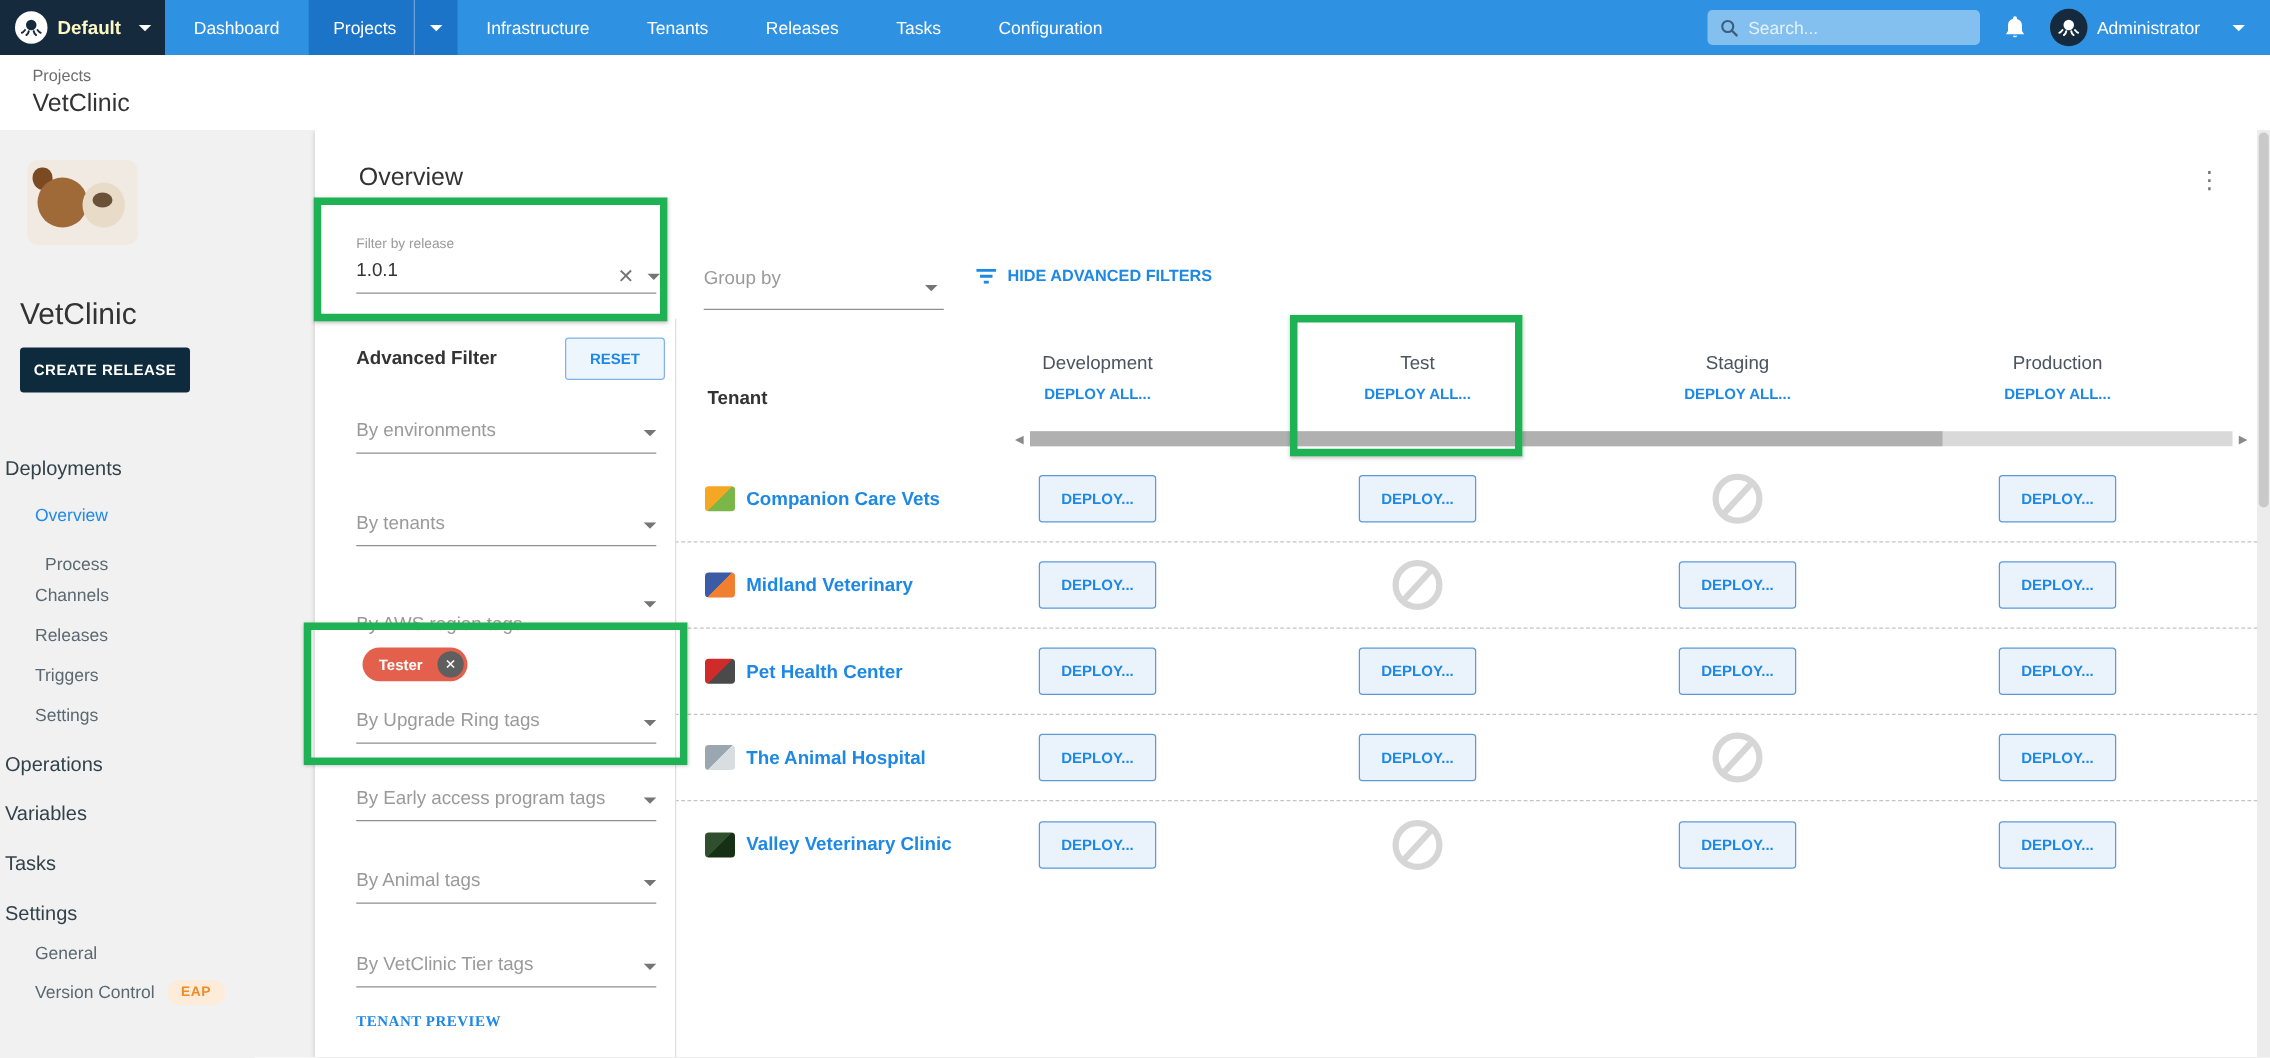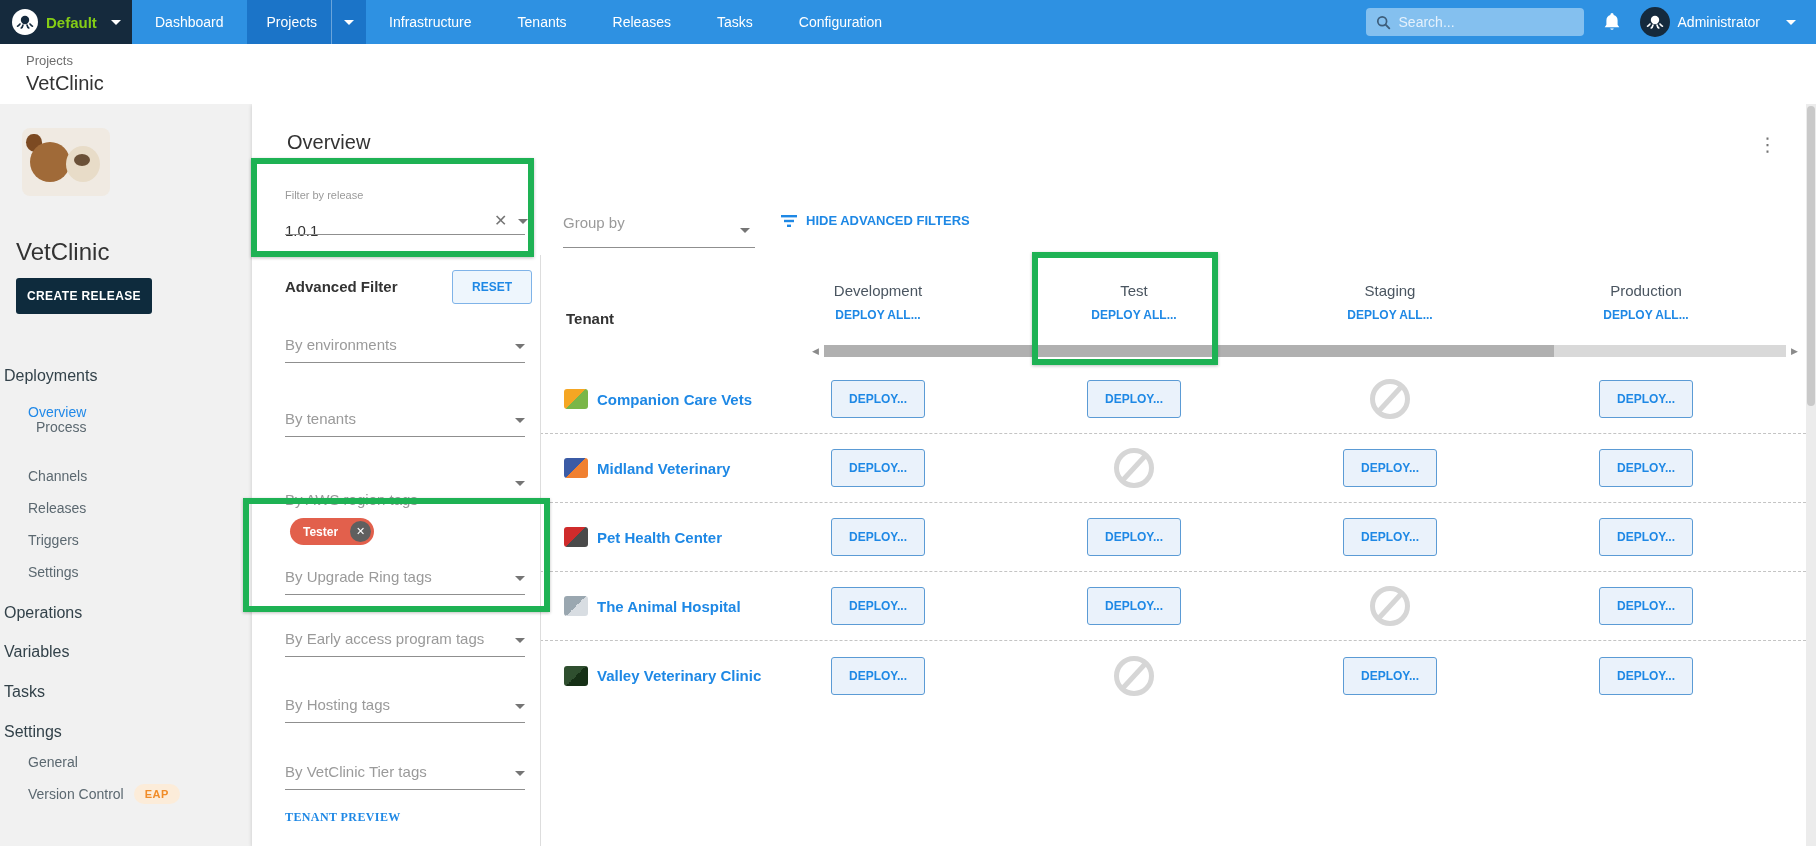--- a/index.html
+++ b/index.html
@@ -2,21 +2,21 @@
 <html><head>
 <meta charset="utf-8">
 <style>
   * { margin:0; padding:0; box-sizing:border-box; }
   html,body { width:1816px; height:846px; overflow:hidden; }
   body { font-family:"Liberation Sans", sans-serif; background:#f1f1f1; }
   #app { position:relative; width:1816px; height:846px; overflow:hidden; }
 
   
   .topnav { position:absolute; left:0; top:0; width:1816px; height:44px; background:#2e91e2; display:flex; align-items:stretch; z-index:40; }
-  .brand { width:132px; background:#152a3d; color:#84cc16; display:flex; align-items:center; padding-left:12px; gap:8px; cursor:pointer; }
+  .brand { width:132px; background:#152a3d; color:#fef9c3; display:flex; align-items:center; padding-left:12px; gap:8px; cursor:pointer; }
   .brand-label { font-size:15px; font-weight:bold; }
   .octo { width:26px; height:26px; border-radius:50%; background:#fff; display:flex; align-items:center; justify-content:center; flex:none; }
   .caret { display:inline-block; width:0; height:0; border-left:5px solid transparent; border-right:5px solid transparent; border-top:5px solid #fff; margin-left:6px; }
   .nav-items { display:flex; align-items:stretch; }
   .nav-item { color:#fff; font-size:14px; display:flex; align-items:center; padding:0 23px; cursor:pointer; }
   .nav-item.active { background:#1b74c8; padding:0 0 0 20px; }
   .nav-item.active .tab-label { padding-right:14px; }
   .tab-caret-seg { border-left:1px solid rgba(255,255,255,.35); display:flex; align-items:center; padding:0 12px; height:100%; }
   .tab-caret-seg .caret { margin-left:0; }
   .nav-right { margin-left:auto; display:flex; align-items:center; gap:18px; padding-right:20px; }
@@ -48,21 +48,21 @@
   .create-release { position:absolute; left:16px; top:174px; width:136px; height:36px; background:#0e2b3d; color:#fff; font-size:12px; font-weight:bold; letter-spacing:.4px; border:none; border-radius:3px; cursor:pointer; font-family:"Liberation Sans",sans-serif; }
   .snav-item { position:absolute; left:0; width:252px; cursor:pointer; white-space:nowrap; }
   .snav-head { font-size:16px; color:#33424a; padding-left:4px; }
   .snav-sub { font-size:14px; color:#5b6870; padding-left:28px; }
   .snav-sub.active { color:#2189e8; }
   .eap-badge { display:inline-block; margin-left:10px; background:#fcecd9; color:#f08c28; font-size:11px; font-weight:bold; letter-spacing:.5px; padding:4px 11px; border-radius:12px; vertical-align:1px; }
 
   
   .fp-title { position:absolute; left:287px; top:131px; font-size:20px; color:#333; z-index:6; }
   .rel-label { position:absolute; left:285px; top:189px; font-size:11px; color:#9a9a9a; z-index:6; }
-  .rel-input { position:absolute; left:285px; top:222px; width:200px; border:none; outline:none; font-size:15px; color:#333; background:transparent; z-index:6; font-family:"Liberation Sans",sans-serif; }
+  .rel-input { position:absolute; left:285px; top:208px; width:200px; border:none; outline:none; font-size:15px; color:#333; background:transparent; z-index:6; font-family:"Liberation Sans",sans-serif; }
   .rel-line { position:absolute; left:285px; top:234px; width:240px; height:1px; background:#8f8f8f; z-index:6; }
   .rel-clear { position:absolute; left:494px; top:211px; font-size:16px; color:#757575; cursor:pointer; z-index:6; }
   .fcaret { position:absolute; width:0; height:0; border-left:5px solid transparent; border-right:5px solid transparent; border-top:5px solid #757575; z-index:6; cursor:pointer; }
   .adv-title { position:absolute; left:285px; top:278px; font-size:15px; font-weight:bold; color:#333; z-index:6; }
   .reset-btn { position:absolute; left:452px; top:270px; width:80px; height:34px; background:#eef6fd; border:1px solid #7fb3e8; border-radius:3px; color:#1e88e5; font-size:12px; font-weight:bold; cursor:pointer; z-index:6; font-family:"Liberation Sans",sans-serif; }
   .ffield-label { position:absolute; left:285px; font-size:15px; color:#9a9a9a; z-index:6; cursor:pointer; }
   .ffield-line { position:absolute; left:285px; width:240px; height:1px; background:#8f8f8f; z-index:6; }
   .chip { position:absolute; left:290px; top:518px; width:84px; height:27px; background:#e2604c; border-radius:14px; display:flex; align-items:center; z-index:8; }
   .chip-label { color:#fff; font-size:12px; font-weight:bold; padding-left:13px; }
   .chip-x { position:absolute; right:3px; top:3px; width:21px; height:21px; border-radius:50%; background:#5f5f5f; color:#fff; font-size:11px; display:flex; align-items:center; justify-content:center; cursor:pointer; }
@@ -189,21 +189,21 @@
       <div class="pup-ear"></div>
         <div class="pup"></div>
         <div class="kit"></div>
         <div class="kit-face"></div>
     </div>
     <div class="ptitle">VetClinic</div>
     <button class="create-release">CREATE RELEASE</button>
     <div id="side-menu">
         <div class="snav-item snav-head" style="top: 263px;"><span>Deployments</span></div>
         <div class="snav-item snav-sub active" style="top: 300px;"><span>Overview</span></div>
-        <div class="snav-item snav-sub" style="top: 315px; padding-left: 36px;"><span>Process</span></div>
+        <div class="snav-item snav-sub" style="top: 339px; padding-left: 36px;"><span>Process</span></div>
         <div class="snav-item snav-sub" style="top: 364px;"><span>Channels</span></div>
         <div class="snav-item snav-sub" style="top: 396px;"><span>Releases</span></div>
         <div class="snav-item snav-sub" style="top: 428px;"><span>Triggers</span></div>
         <div class="snav-item snav-sub" style="top: 460px;"><span>Settings</span></div>
         <div class="snav-item snav-head" style="top: 500px;"><span>Operations</span></div>
         <div class="snav-item snav-head" style="top: 539px;"><span>Variables</span></div>
         <div class="snav-item snav-head" style="top: 579px;"><span>Tasks</span></div>
         <div class="snav-item snav-head" style="top: 619px;"><span>Settings</span></div>
         <div class="snav-item snav-sub" style="top: 650px;"><span>General</span></div>
         <div class="snav-item snav-sub" style="top: 680px;"><span>Version Control</span><span class="eap-badge">EAP</span></div>
@@ -231,21 +231,21 @@
       <div class="chip">
         <span class="chip-label">Tester</span>
         <span class="chip-x">✕</span>
       </div>
       <div class="ffield-label" style="top: 568px;">By Upgrade Ring tags</div>
       <div class="ffield-line" style="top: 594px;"></div>
       <span class="fcaret" style="left: 515px; top: 576px;"></span>
       <div class="ffield-label" style="top: 630px;">By Early access program tags</div>
       <div class="ffield-line" style="top: 656px;"></div>
       <span class="fcaret" style="left: 515px; top: 638px;"></span>
-      <div class="ffield-label" style="top: 696px;">By Hosting tags</div>
+      <div class="ffield-label" style="top: 696px;">By Animal tags</div>
       <div class="ffield-line" style="top: 722px;"></div>
       <span class="fcaret" style="left: 515px; top: 704px;"></span>
       <div class="ffield-label" style="top: 763px;">By VetClinic Tier tags</div>
       <div class="ffield-line" style="top: 789px;"></div>
       <span class="fcaret" style="left: 515px; top: 771px;"></span>
     </div>
   <div class="tenant-preview">TENANT PREVIEW</div>
 
   <div class="groupby-label">Group by</div>
   <div class="groupby-line"></div>

